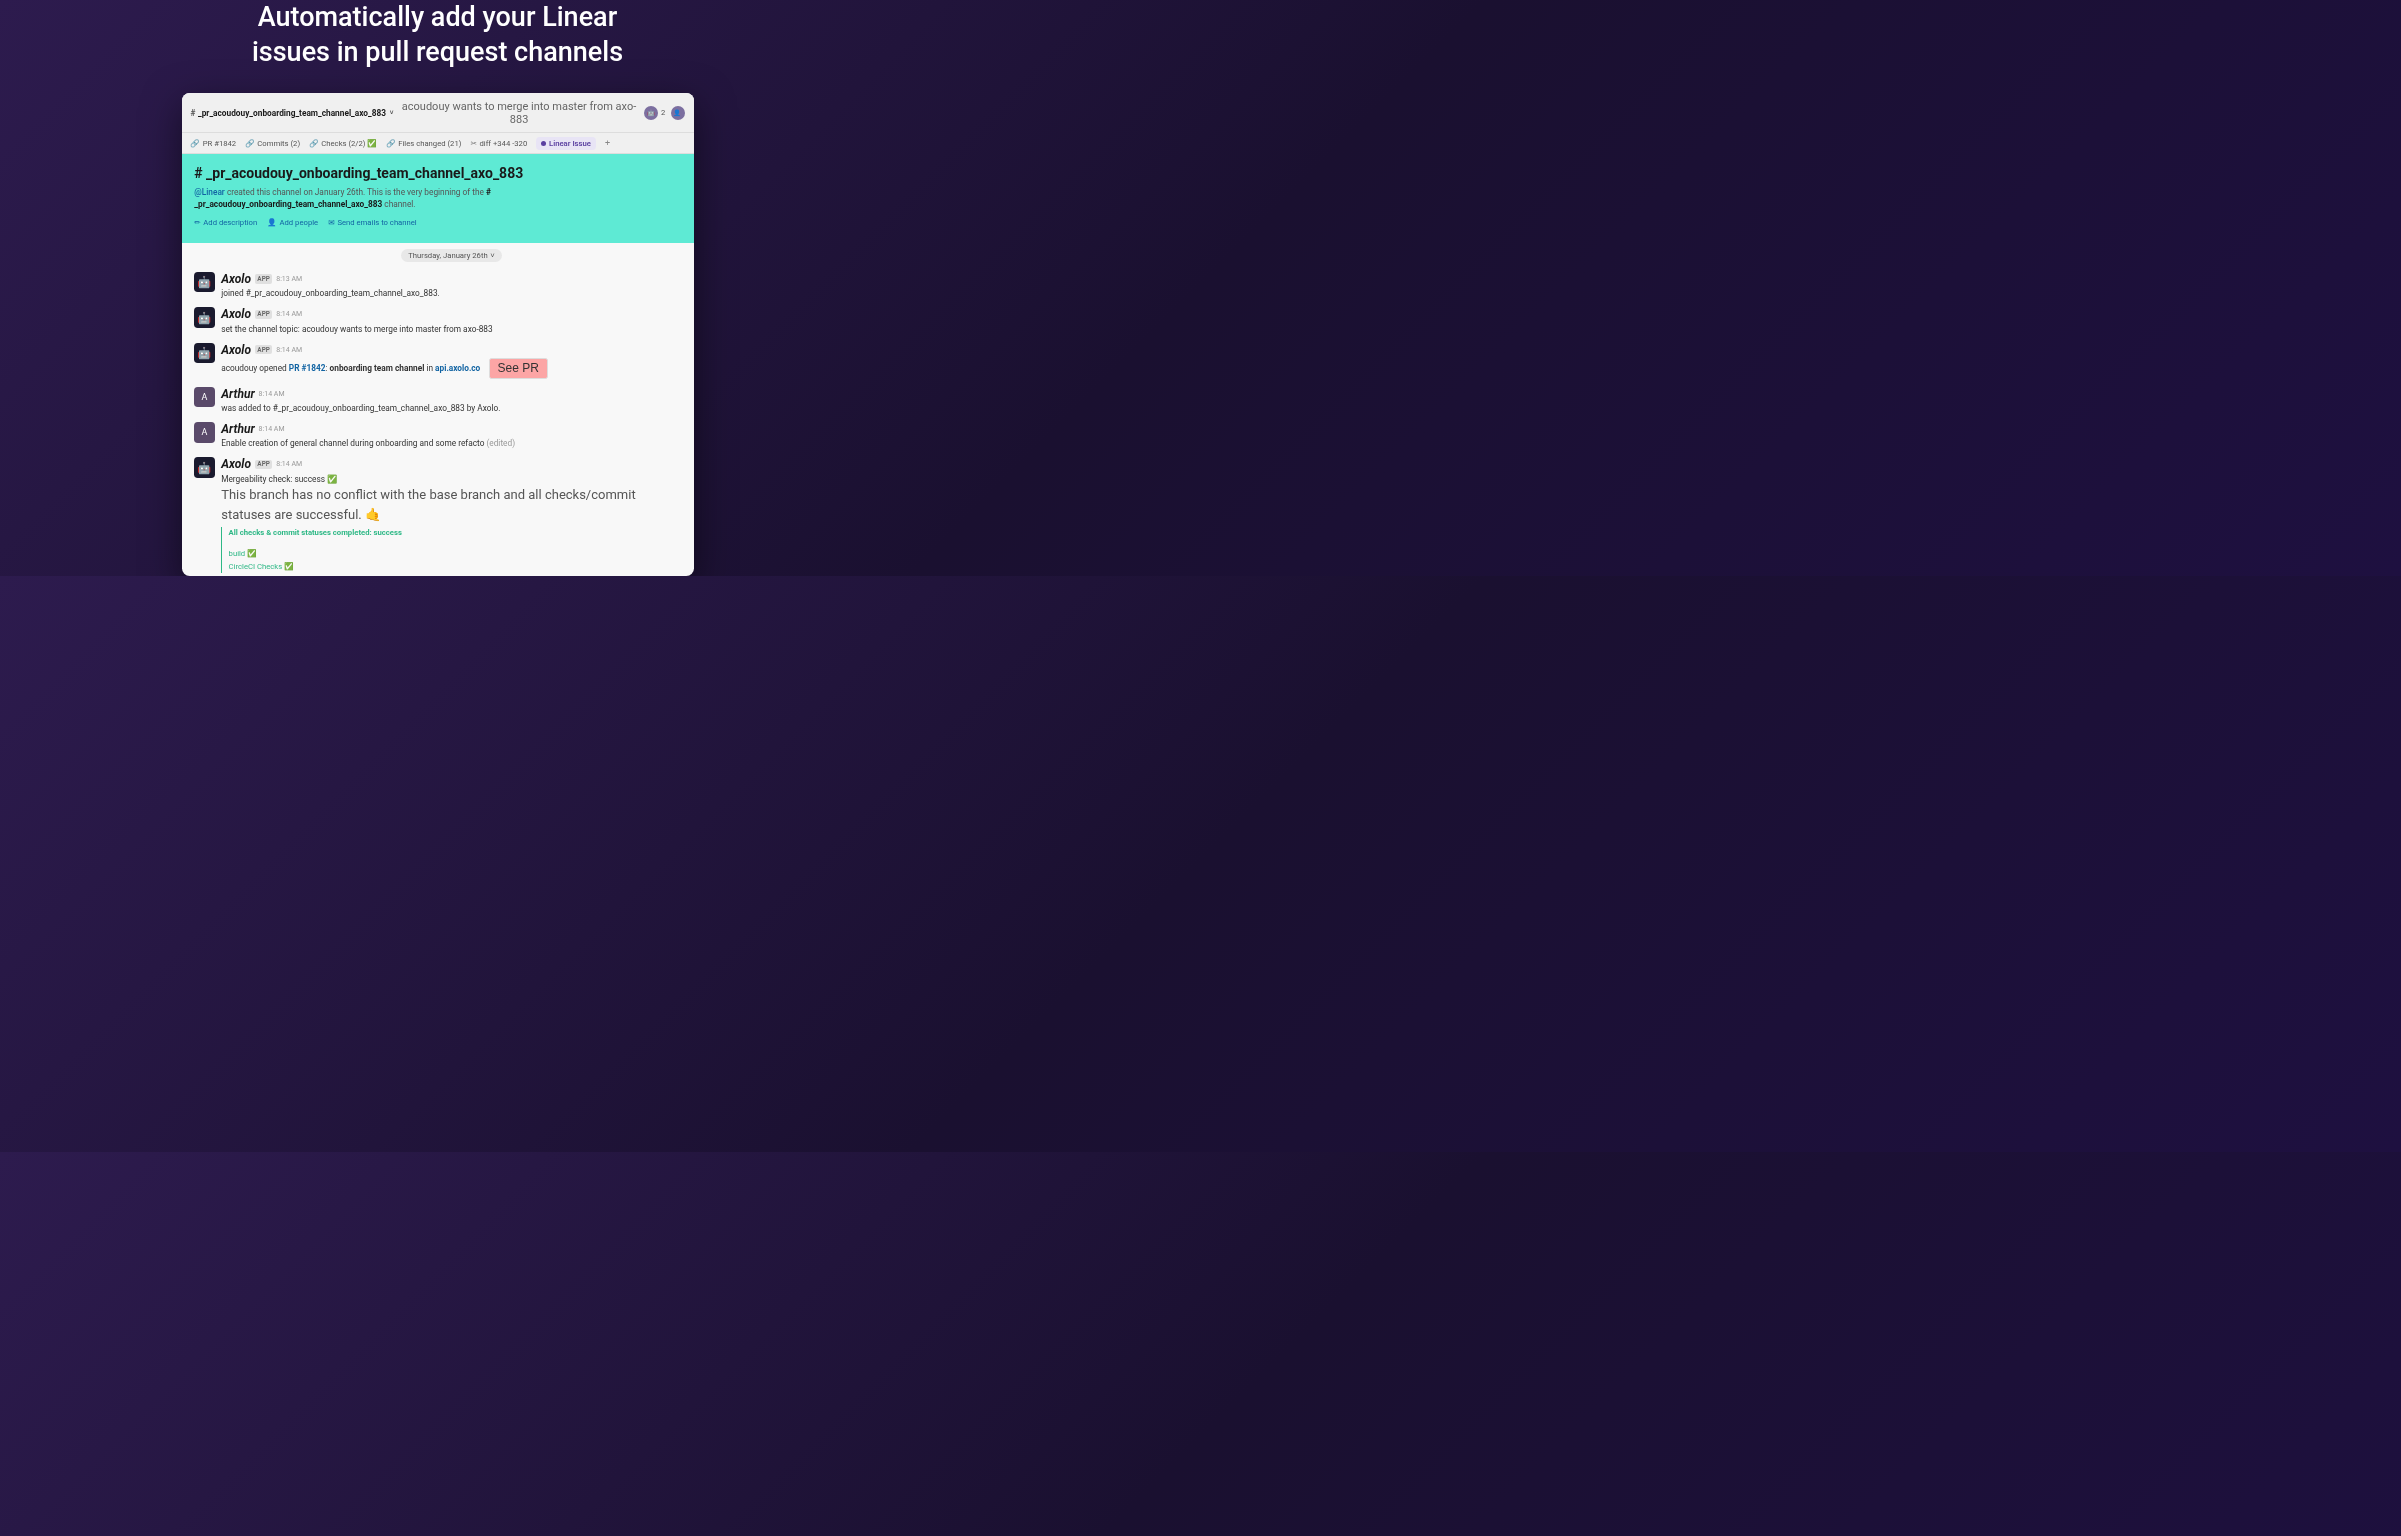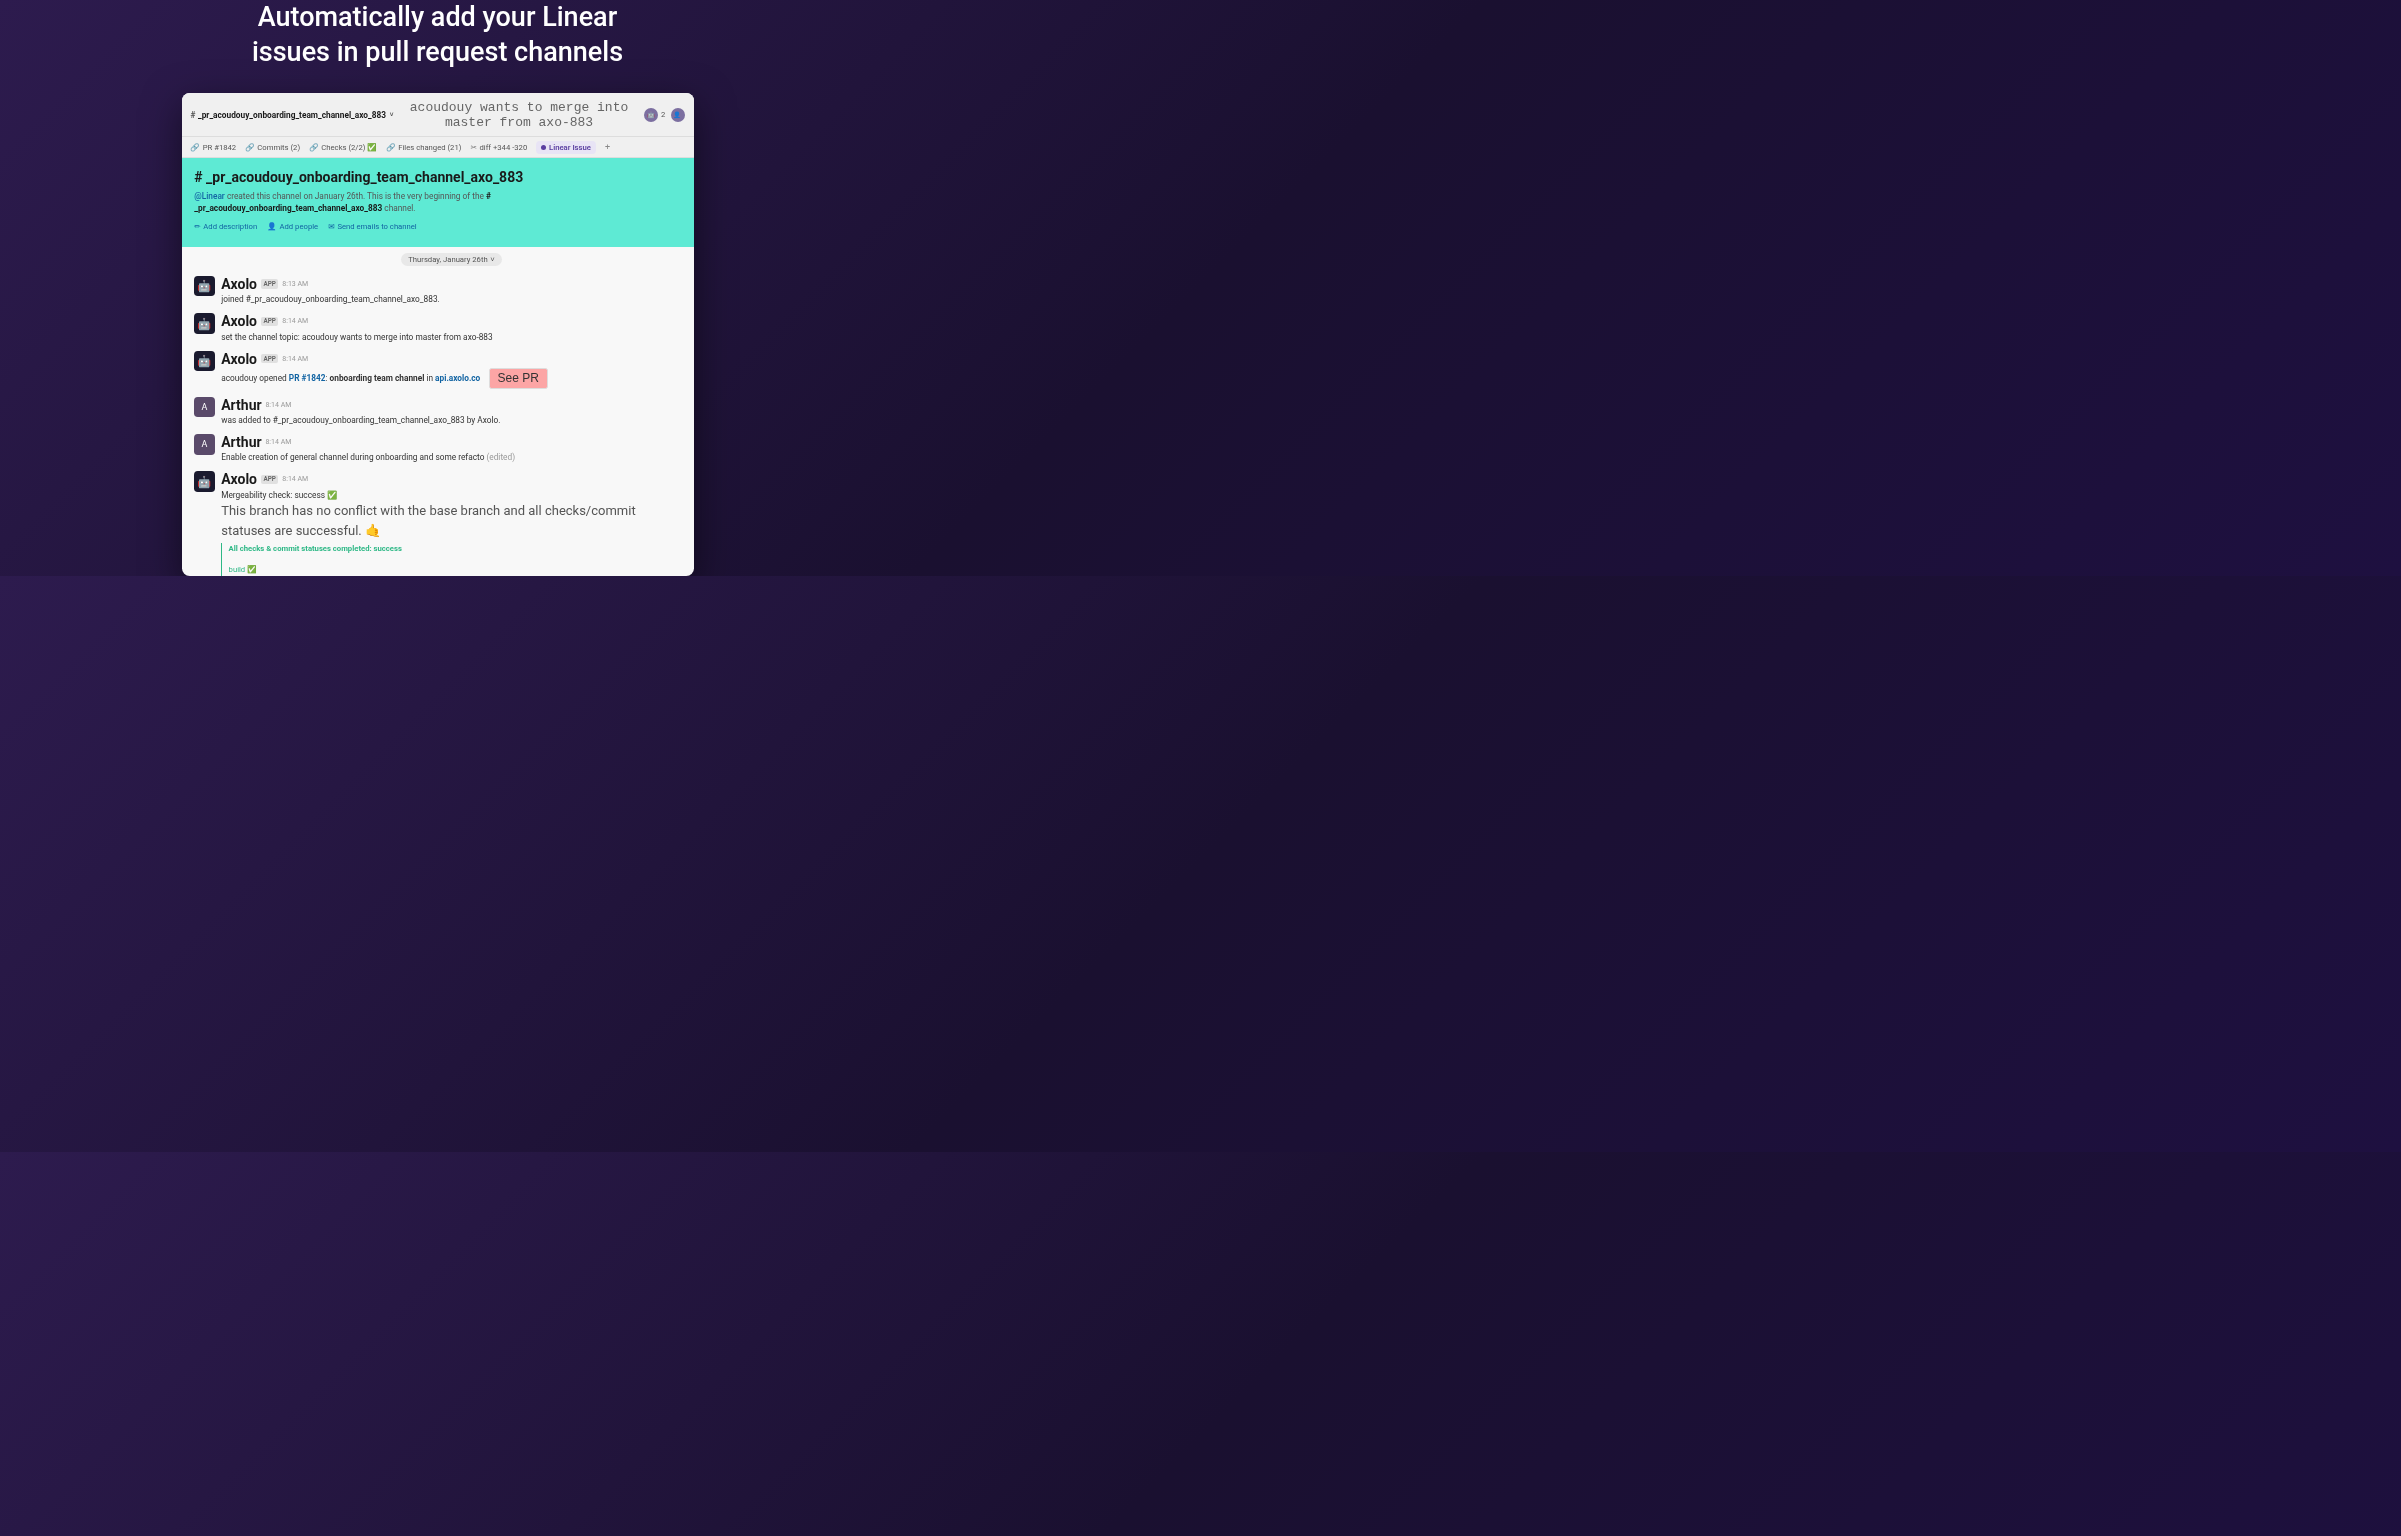--- a/index.html
+++ b/index.html
@@ -57,25 +57,24 @@
       color: #555;
     }
 
     .chevron-down {
       font-size: 6.4px;
       color: #555;
       margin-left: 1.3px;
     }
 
     .merge-info {
-      font-size: 13px;
+      font-size: 11px;
       color: #666;
       flex: 1;
       text-align: center;
-      font-family: Liberation Mono, monospace;
     }
 
     .header-right {
       display: flex;
       align-items: center;
       gap: 5.1px;
     }
 
     .avatar-count {
       display: flex;
@@ -253,23 +252,24 @@
     }
 
     .message-header {
       display: flex;
       align-items: center;
       gap: 3.8px;
       margin-bottom: 1.3px;
     }
 
     .sender-name {
-      font-size: 14px;
+      font-size: 12px;
       font-weight: 700;
       color: #1a1a1a;
+      font-style: italic;
     }
 
     .app-badge {
       background: #e0e0e0;
       border-radius: 1.9px;
       font-size: 6.4px;
       color: #666;
       padding: 0.6px 2.6px;
       font-weight: 600;
     }

